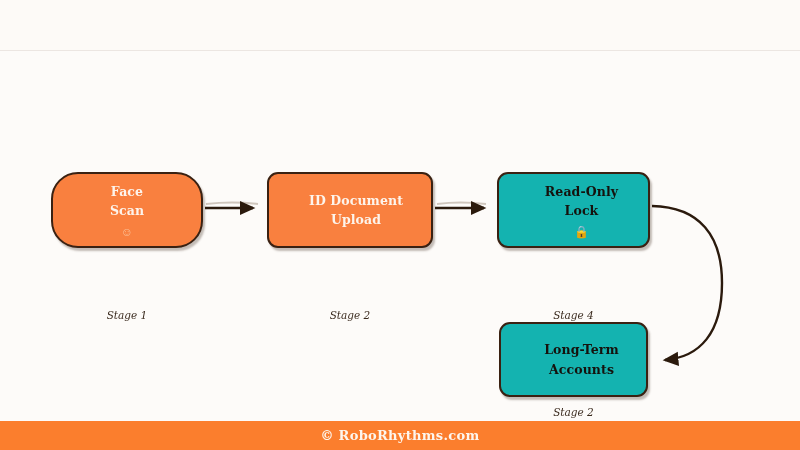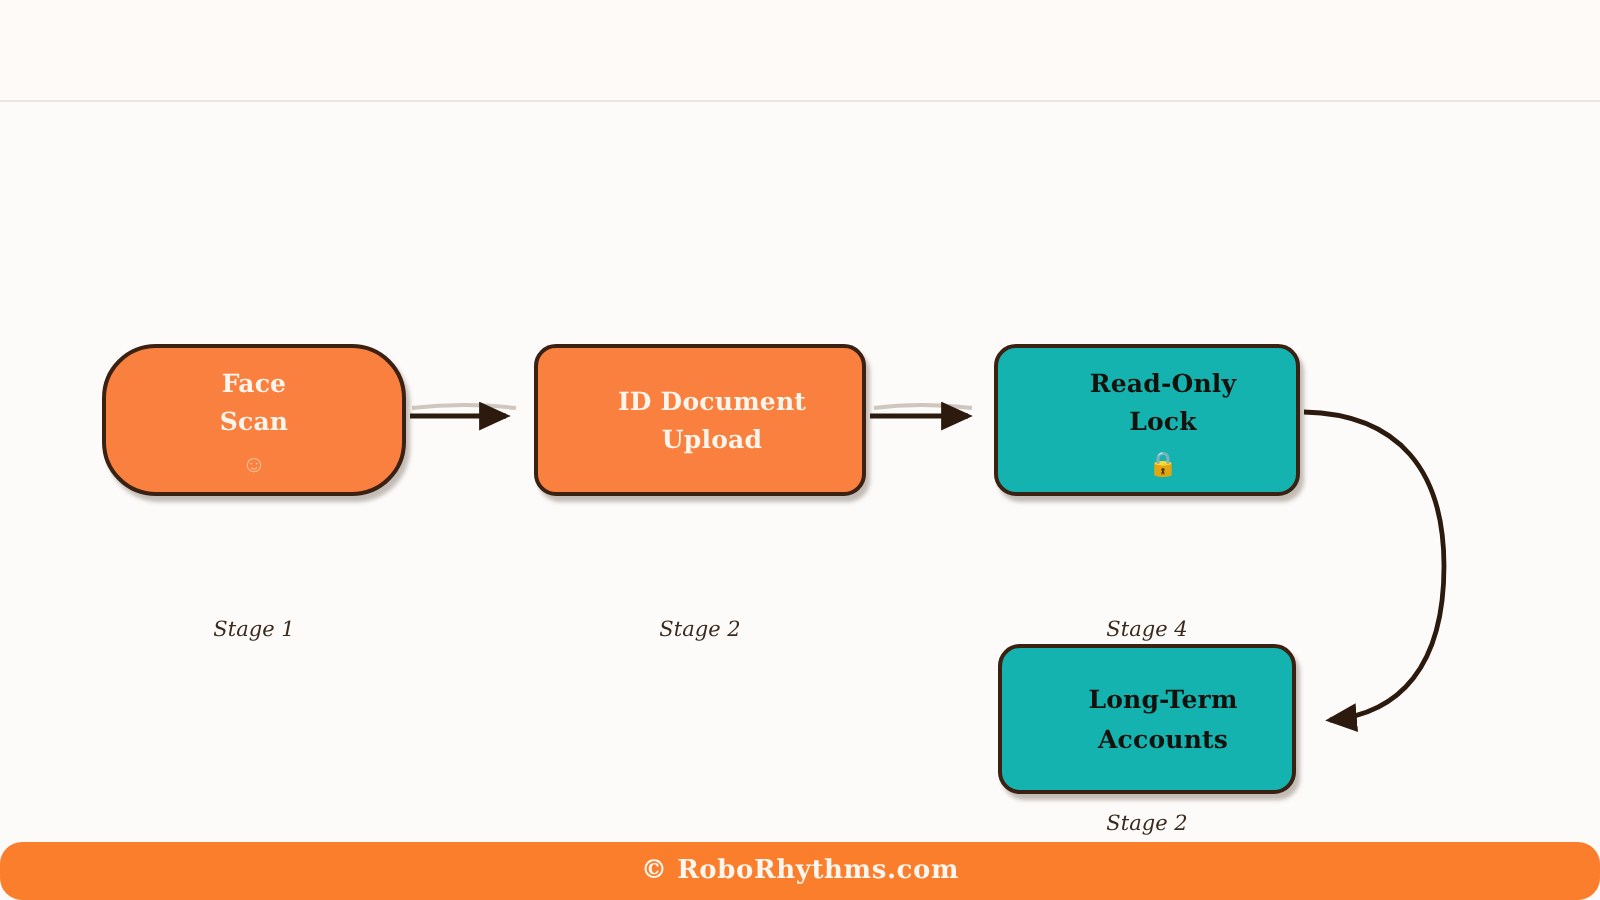--- a/index.html
+++ b/index.html
@@ -115,21 +115,20 @@
 
   
   #footer-bar {
     position: absolute;
     left: 0; top: 421px;
     width: 800px; height: 29px;
     background: #fb7e2d;
     display: flex;
     align-items: center;
     justify-content: center;
-    border-radius: 11px;
   }
   #footer-text {
     font-family: "DejaVu Serif", serif;
     font-weight: bold;
     font-size: 13px;
     letter-spacing: 0.3px;
     color: #fdf6ee;
     white-space: nowrap;
   }
 </style>

